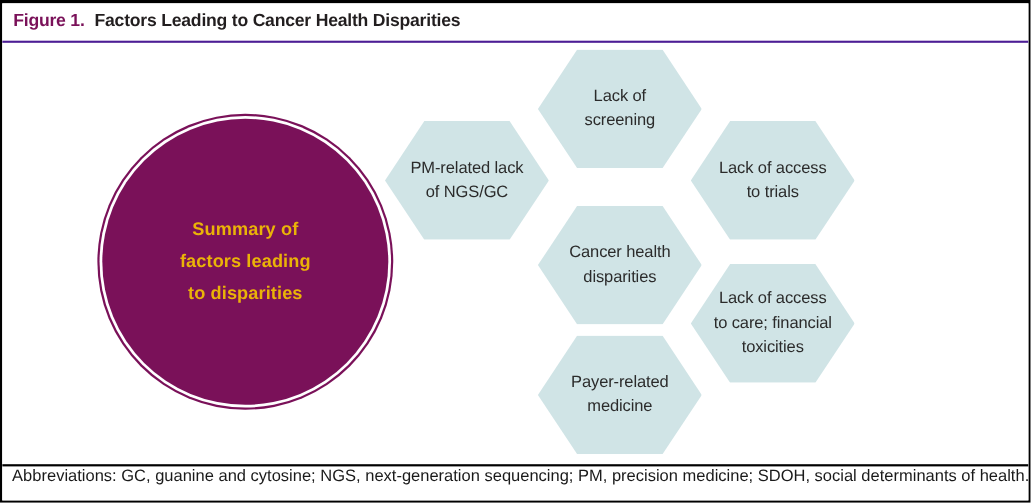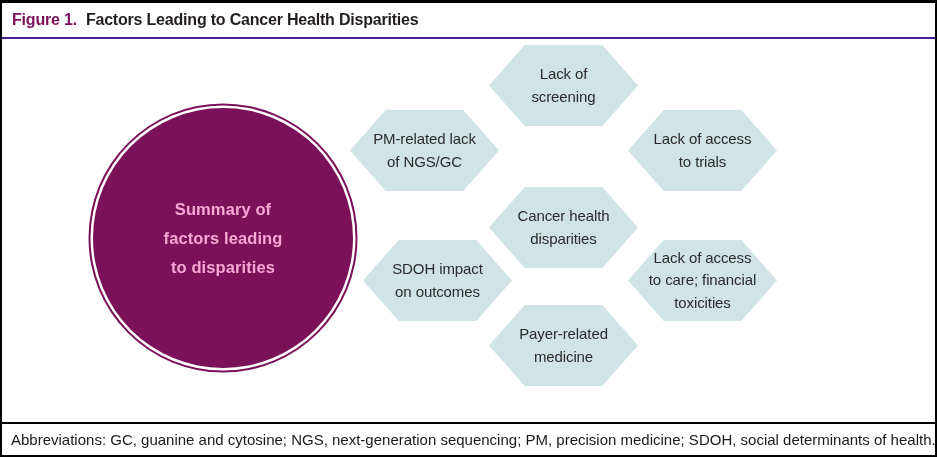--- a/index.html
+++ b/index.html
@@ -56,31 +56,31 @@
     height: 260px;
     border-radius: 50%;
     background: #7a1159;
     box-shadow: 0 0 0 2.5px #ffffff, 0 0 0 4.5px #7a1159;
     display: flex;
     align-items: center;
     justify-content: center;
     text-align: center;
   }
   .summary-circle .circle-label {
-    color: #f9a8d4;
+    color: #eab308;
     font-size: 16.5px;
     font-weight: bold;
     line-height: 29px;
     white-space: pre-line;
     letter-spacing: 0.1px;
   }
   .hex {
     position: absolute;
     width: 149px;
-    height: 81px;
+    height: 108px;
     background: #d0e4e6;
     clip-path: polygon(0 50%, 24% 0, 76% 0, 100% 50%, 76% 100%, 24% 100%);
     display: flex;
     align-items: center;
     justify-content: center;
     text-align: center;
   }
   .hex .hex-label {
     color: #2b2b2b;
     font-size: 15px;
@@ -95,21 +95,20 @@
   .hex-sdoh   { left: 361px; top: 201px; }
   .hex-care   { left: 626px; top: 201px; }
   .hex-payer  { left: 487px; top: 266px; }
   
   .fig-footer {
     position: absolute;
     left: 0; right: 0; bottom: 0;
     height: 31px;
     border-top: 2px solid #000;
     display: flex;
-    align-items: center;
     padding-left: 9px;
     background: #fff;
   }
   .abbrev-text {
     color: #1a1a1a;
     font-size: 15px;
     white-space: nowrap;
   }
 </style>
 </head>
@@ -143,24 +142,20 @@
     <div class="hex hex-trials">
       <span class="hex-label">Lack of access
 to trials</span>
     </div>
 
     <div class="hex hex-center">
       <span class="hex-label">Cancer health
 disparities</span>
     </div>
 
-    <div class="hex hex-sdoh">
-      <span class="hex-label">SDOH impact
-on outcomes</span>
-    </div>
 
     <div class="hex hex-care">
       <span class="hex-label">Lack of access
 to care; financial
 toxicities</span>
     </div>
 
     <div class="hex hex-payer">
       <span class="hex-label">Payer-related
 medicine</span>

